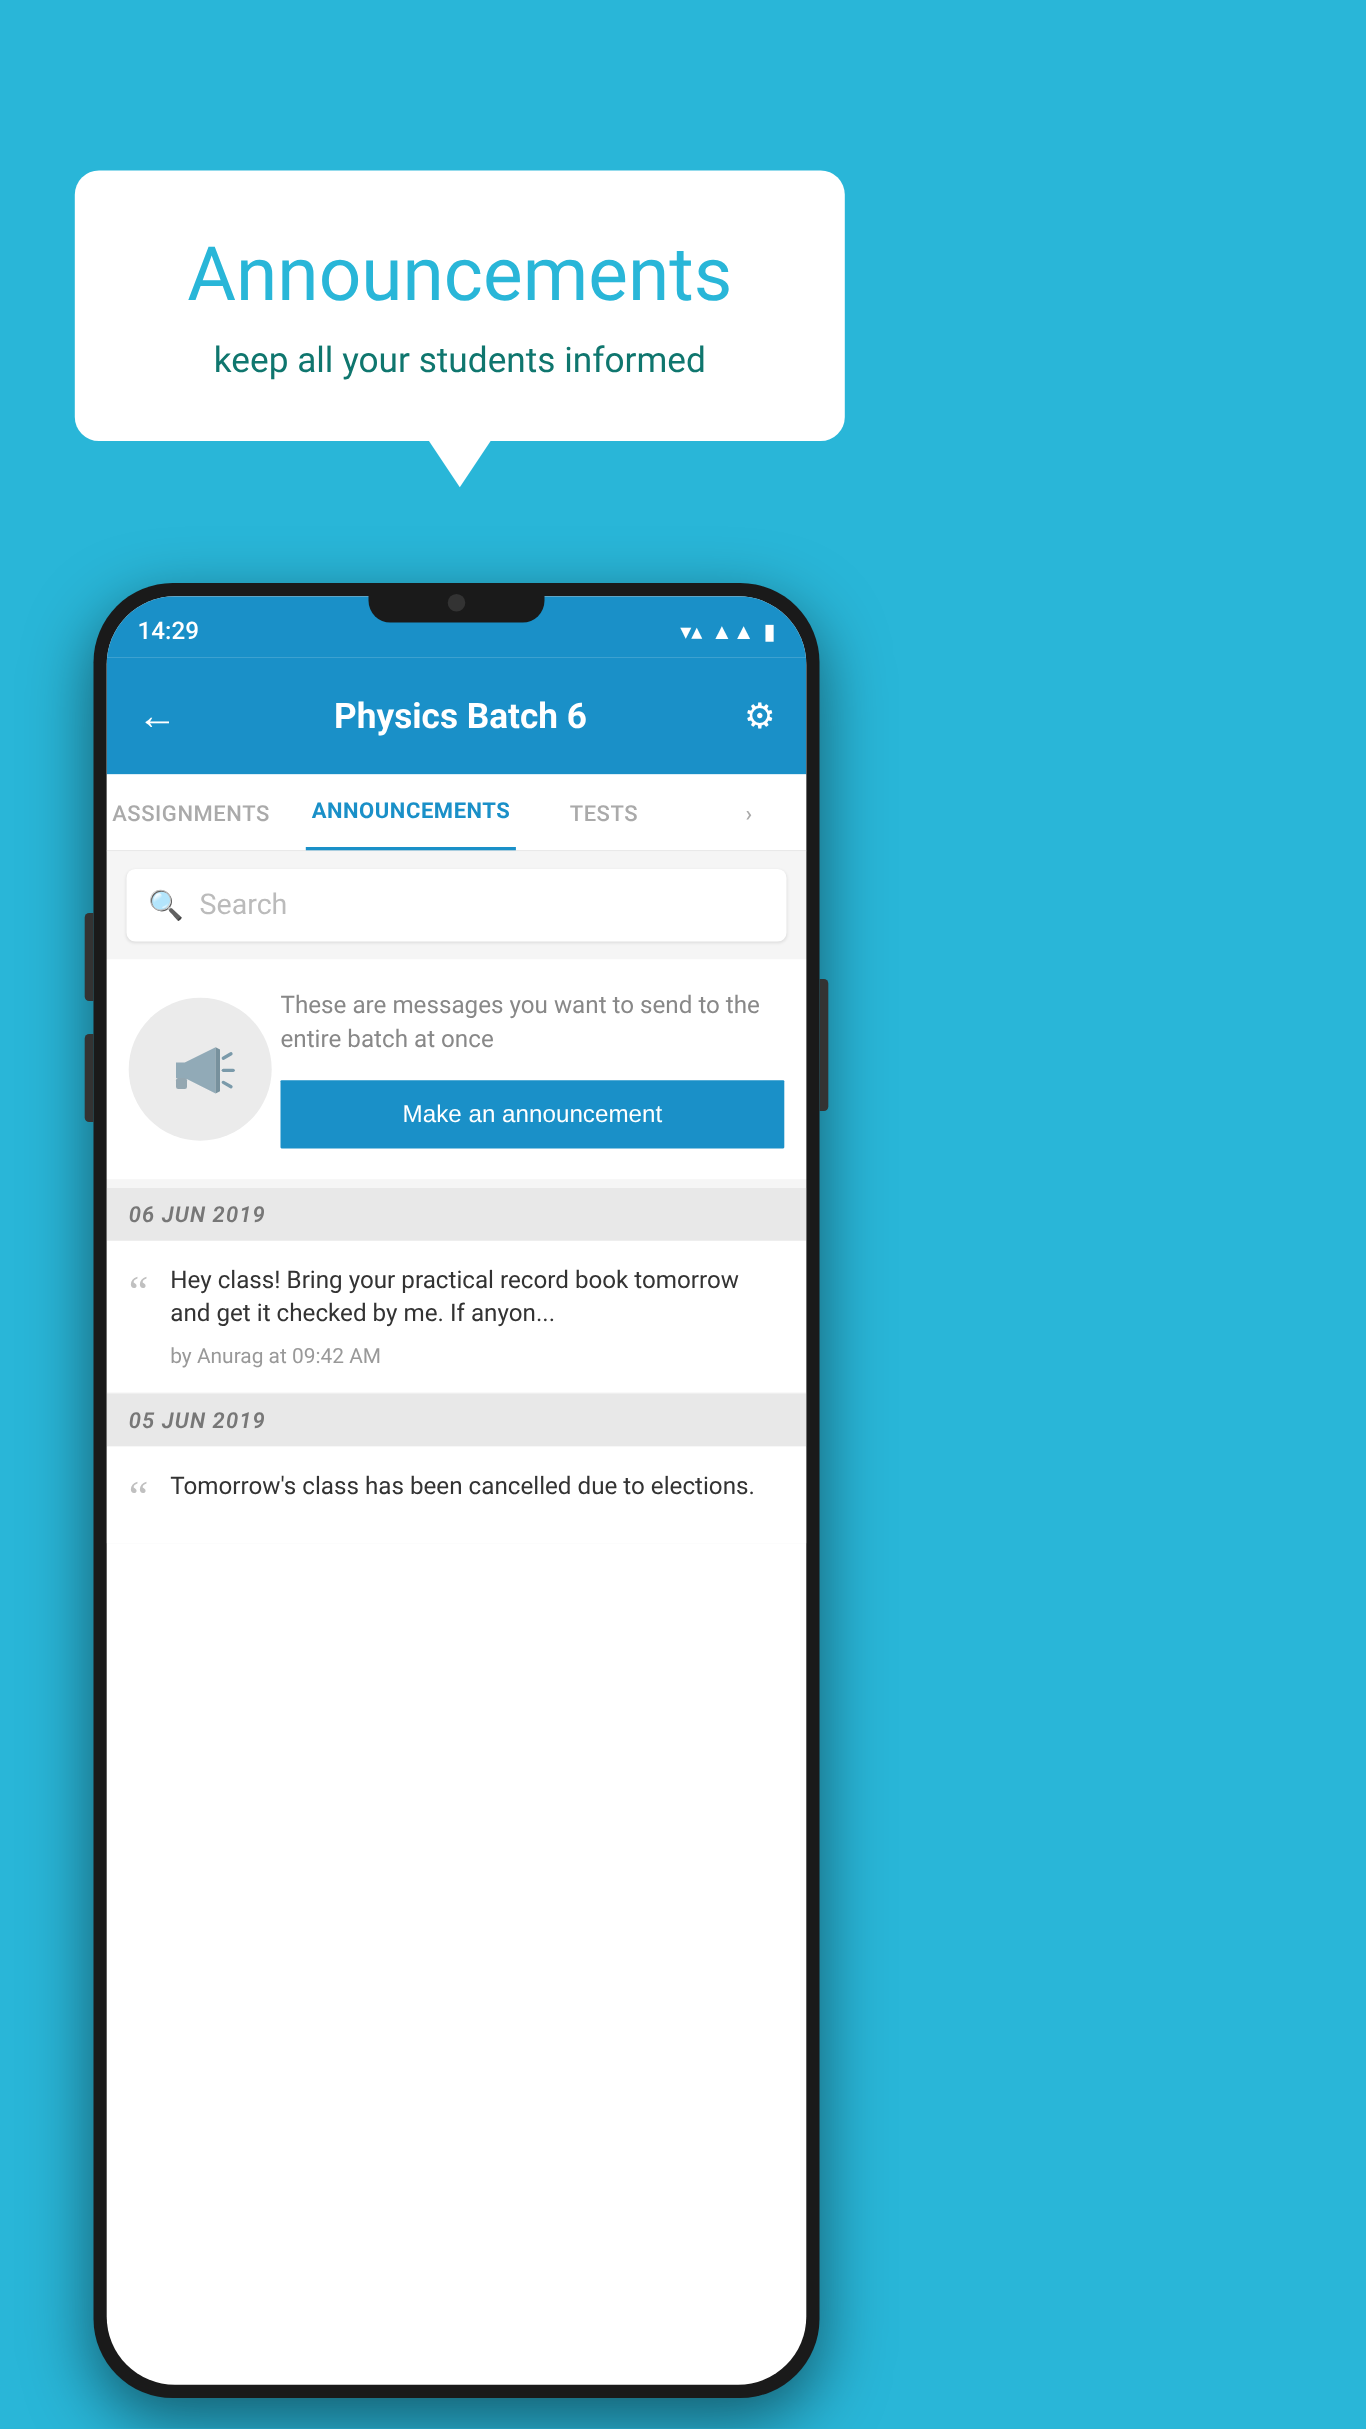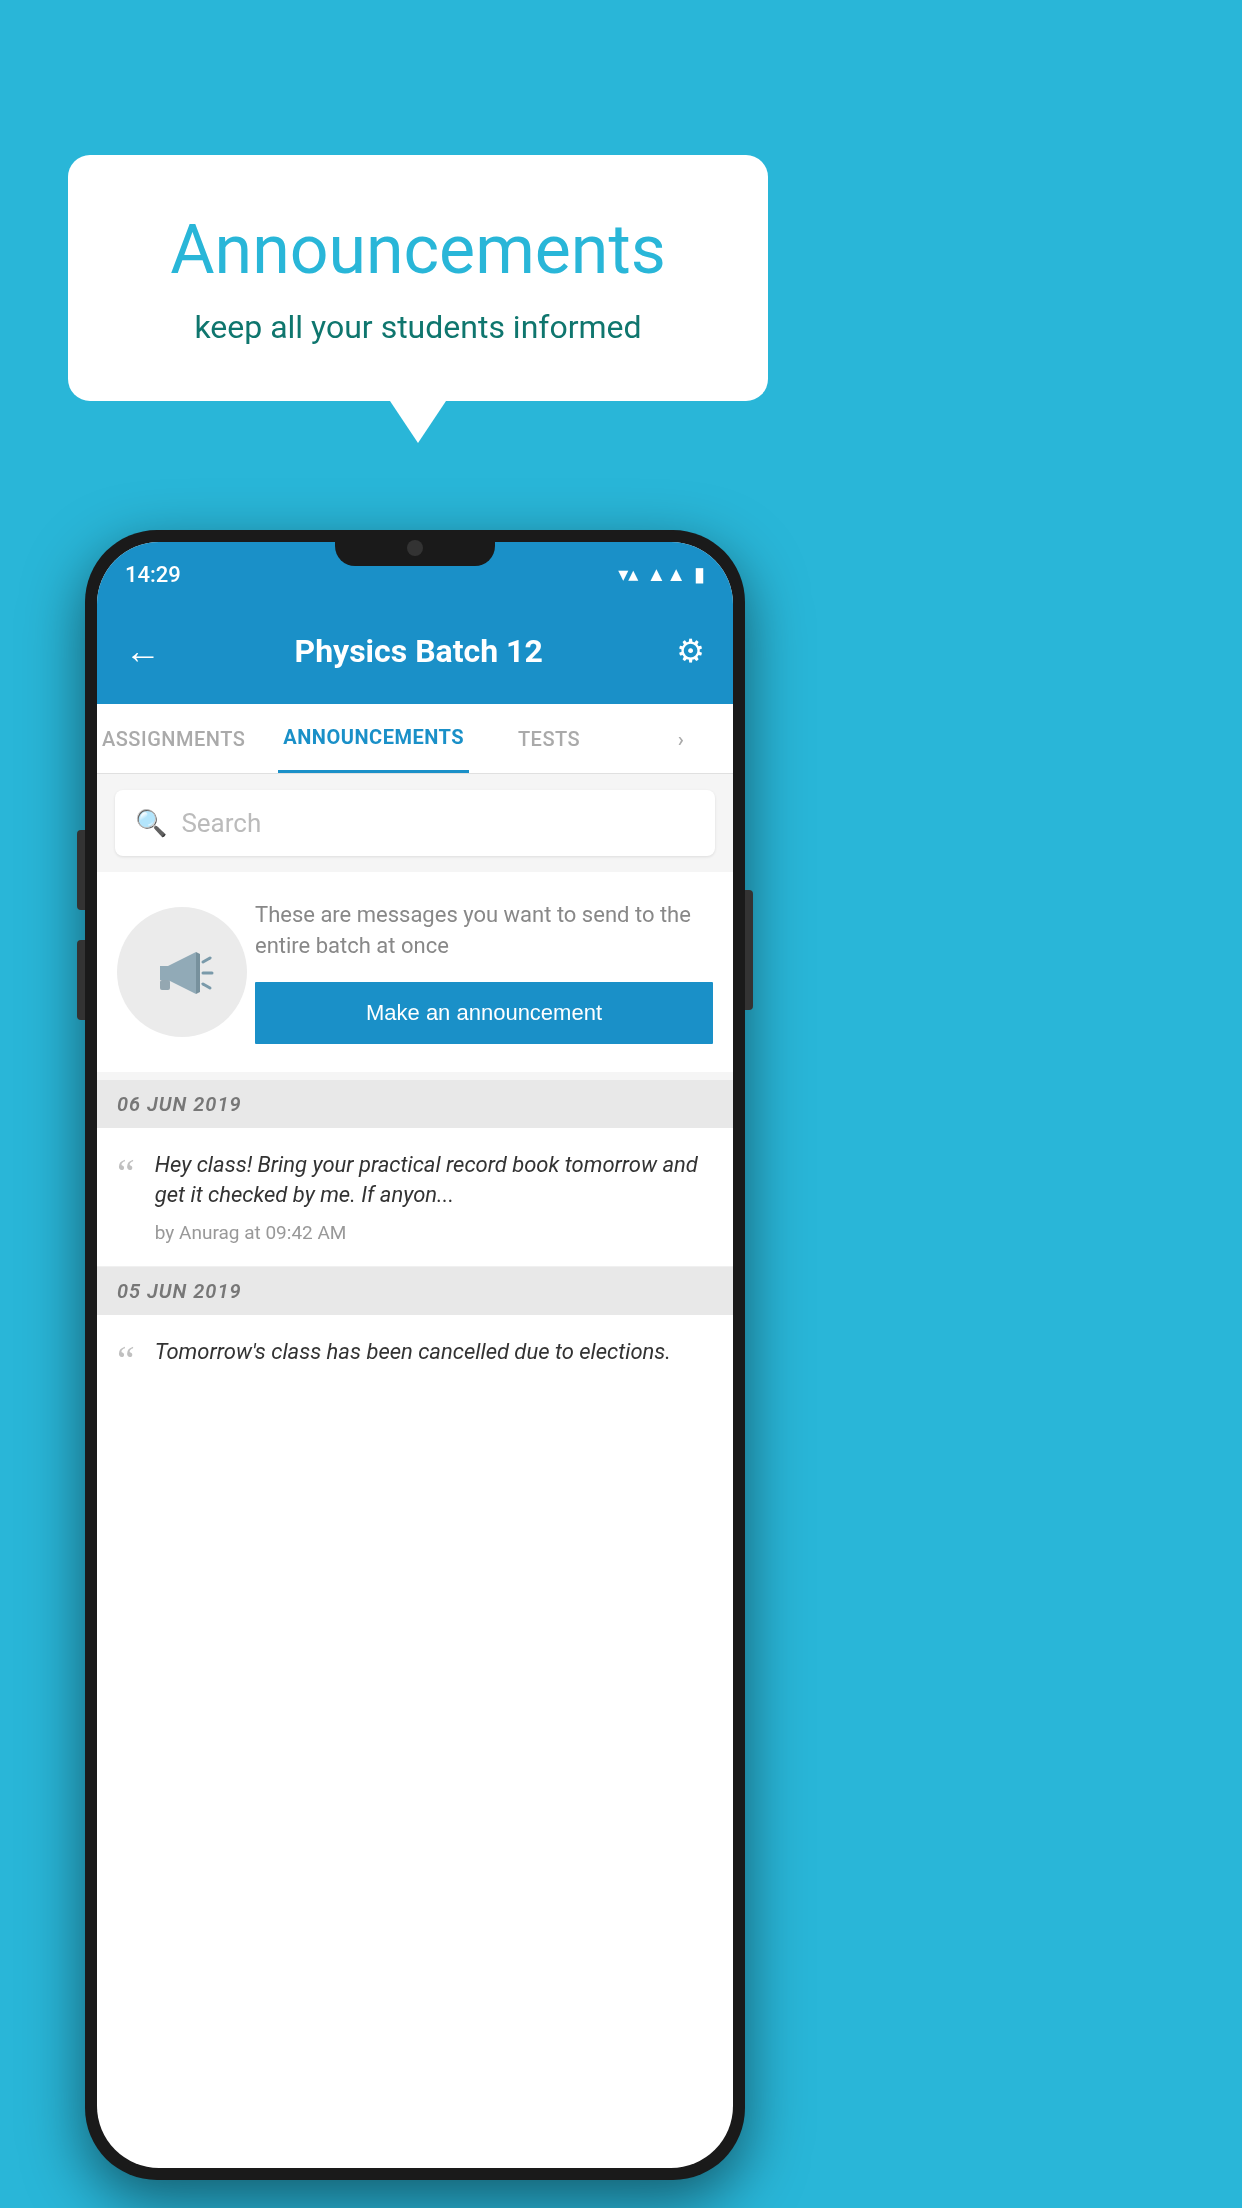--- a/index.html
+++ b/index.html
@@ -340,21 +340,20 @@
       flex-shrink: 0;
     }
 
     .announcement-content {
       flex: 1;
     }
 
     .announcement-text {
       font-size: 22px;
       color: #333;
-      font-style: italic;
       line-height: 1.4;
       margin-bottom: 10px;
     }
 
     .announcement-meta {
       font-size: 19px;
       color: #999;
     }
 
     .announcement-item2 {
@@ -391,21 +390,21 @@
         <div class="status-icons">
           <span class="wifi-icon">▾▴</span>
           <span class="signal-icon">▲▲</span>
           <span class="battery-icon">▮</span>
         </div>
       </div>
 
       <div class="app-header">
         <div class="back-arrow">←</div>
         <div class="header-center">
-          <div class="header-title">Physics Batch 12</div>
+          <div class="header-title">Physics Batch 6</div>
         </div>
         <div class="gear-icon">⚙</div>
       </div>
 
       <div class="tabs-bar">
         <div class="tab-item">ASSIGNMENTS</div>
         <div class="tab-item active">ANNOUNCEMENTS</div>
         <div class="tab-item">TESTS</div>
         <div class="tab-item">›</div>
       </div>

